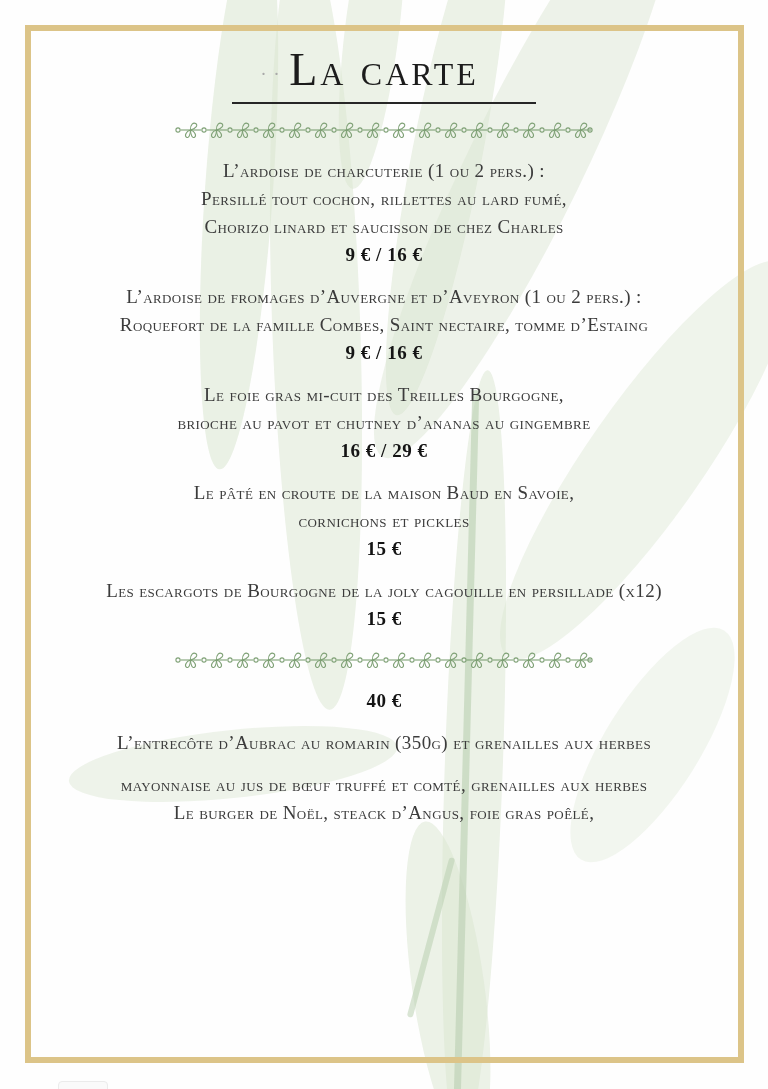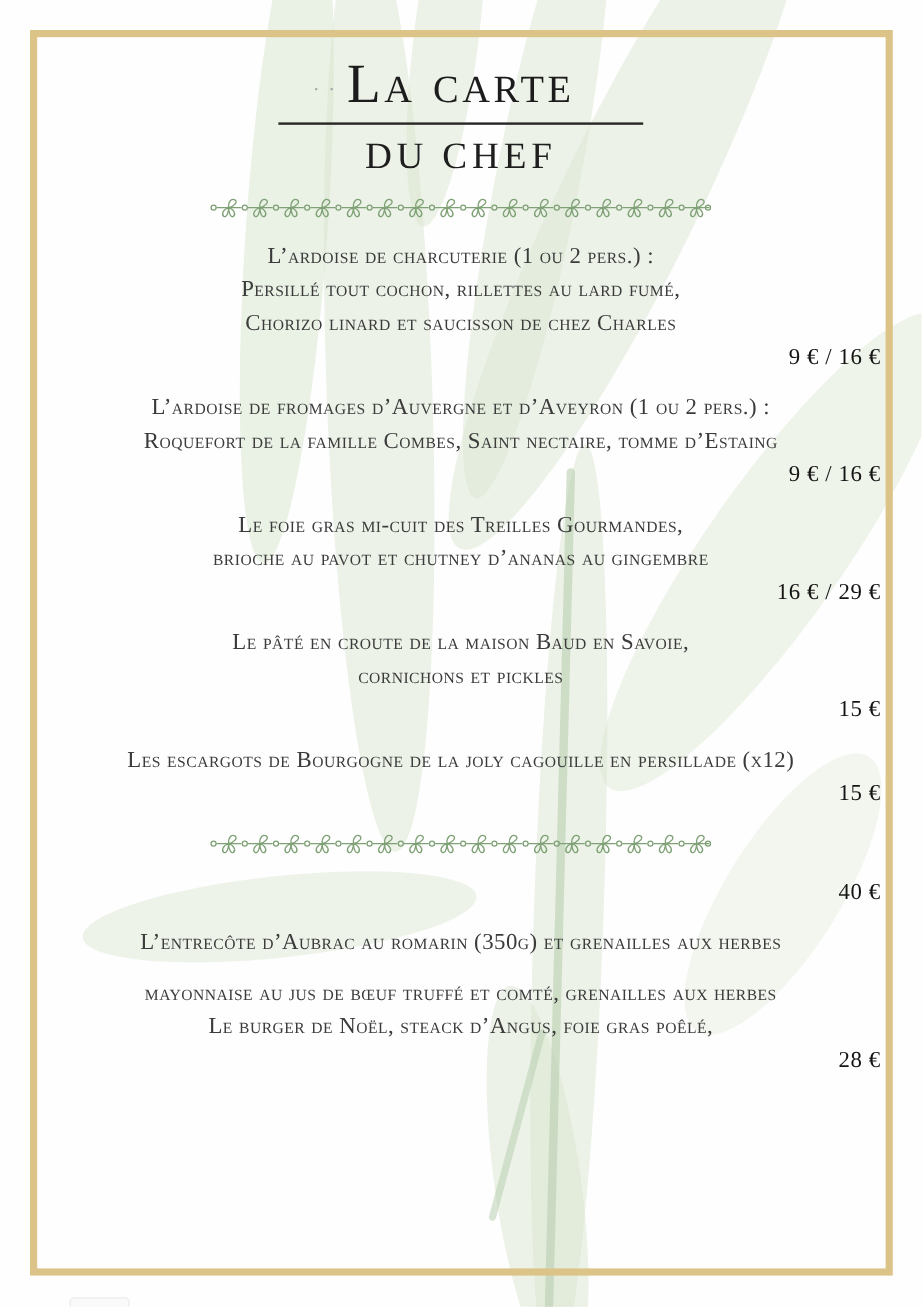--- a/index.html
+++ b/index.html
@@ -43,21 +43,21 @@
   }
   .ornament{margin:15px auto 10px auto;display:block;}
   .ornament svg{display:block;margin:0 auto;}
   .menu-section{margin:16px;}
   .menu-item{margin:0 auto 14px auto;max-width:700px;}
   .item-line{
     font-variant:small-caps;font-size:19px;line-height:28px;
     letter-spacing:.4px;color:#3b3b3b;
   }
   .item-price{
-    font-size:19px;line-height:28px;font-weight:normal;color:#141414;letter-spacing:.5px;text-align:right;
+    font-size:19px;line-height:28px;font-weight:bold;color:#141414;letter-spacing:.5px;
   }
   .bottom-tab{
     position:absolute;left:58px;bottom:-2px;width:48px;height:8px;z-index:3;
     background:#fafafa;border:1px solid #ebebeb;border-radius:4px 4px 0 0;
   }
 </style>
 </head>
 <body>
 
 <div class="leaf leaf-a"></div>
@@ -76,21 +76,20 @@
 <div class="frame"></div>
 
 <div class="content">
 
   <div>
     <span class="title-main">
       <span class="title-artifact">. .</span>
       <span>La carte</span>
     </span>
     <div class="title-rule"></div>
-    <div class="title-sub">du chef</div>
   </div>
 
   <div class="ornament">
     <svg width="418" height="22" viewBox="0 0 418 22" fill="none" stroke="#7fa176" stroke-width="1.1">
       <defs>
         <g id="vine-unit">
           <circle cx="3" cy="11" r="2.1"></circle>
           <line x1="5.6" y1="11" x2="26.2" y2="11"></line>
           <path d="M15.5,11 C15,5.5 18.5,3 21,4.8 C23,6.3 21,9.5 15.5,11"></path>
           <path d="M15.5,11 C10.5,12.5 9.5,17 11.5,18.3 C13.5,19.5 15.5,16 15.5,11"></path>
@@ -123,21 +122,21 @@
         <div class="item-line">Persillé tout cochon, rillettes au lard fumé,</div>
         <div class="item-line">Chorizo linard et saucisson de chez Charles</div>
         <div class="item-price">9 € / 16 €</div>
       </div>
       <div class="menu-item">
         <div class="item-line">L’ardoise de fromages d’Auvergne et d’Aveyron (1 ou 2 pers.) :</div>
         <div class="item-line">Roquefort de la famille Combes, Saint nectaire, tomme d’Estaing</div>
         <div class="item-price">9 € / 16 €</div>
       </div>
       <div class="menu-item">
-        <div class="item-line">Le foie gras mi-cuit des Treilles Gourmandes,</div>
+        <div class="item-line">Le foie gras mi-cuit des Treilles Bourgogne,</div>
         <div class="item-line">brioche au pavot et chutney d’ananas au gingembre</div>
         <div class="item-price">16 € / 29 €</div>
       </div>
       <div class="menu-item">
         <div class="item-line">Le pâté en croute de la maison Baud en Savoie,</div>
         <div class="item-line">cornichons et pickles</div>
         <div class="item-price">15 €</div>
       </div>
       <div class="menu-item">
         <div class="item-line">Les escargots de Bourgogne de la joly cagouille en persillade (x12)</div>
@@ -170,19 +169,18 @@
   <div class="menu-section">
       <div class="menu-item">
         <div class="item-price">40 €</div>
       </div>
       <div class="menu-item">
         <div class="item-line">L’entrecôte d’Aubrac au romarin (350g) et grenailles aux herbes</div>
       </div>
       <div class="menu-item">
         <div class="item-line">mayonnaise au jus de bœuf truffé et comté, grenailles aux herbes</div>
         <div class="item-line">Le burger de Noël, steack d’Angus, foie gras poêlé,</div>
-        <div class="item-price">28 €</div>
       </div>
     </div>
 
 </div>
 
 <div class="bottom-tab"></div>
 
 </body></html>

